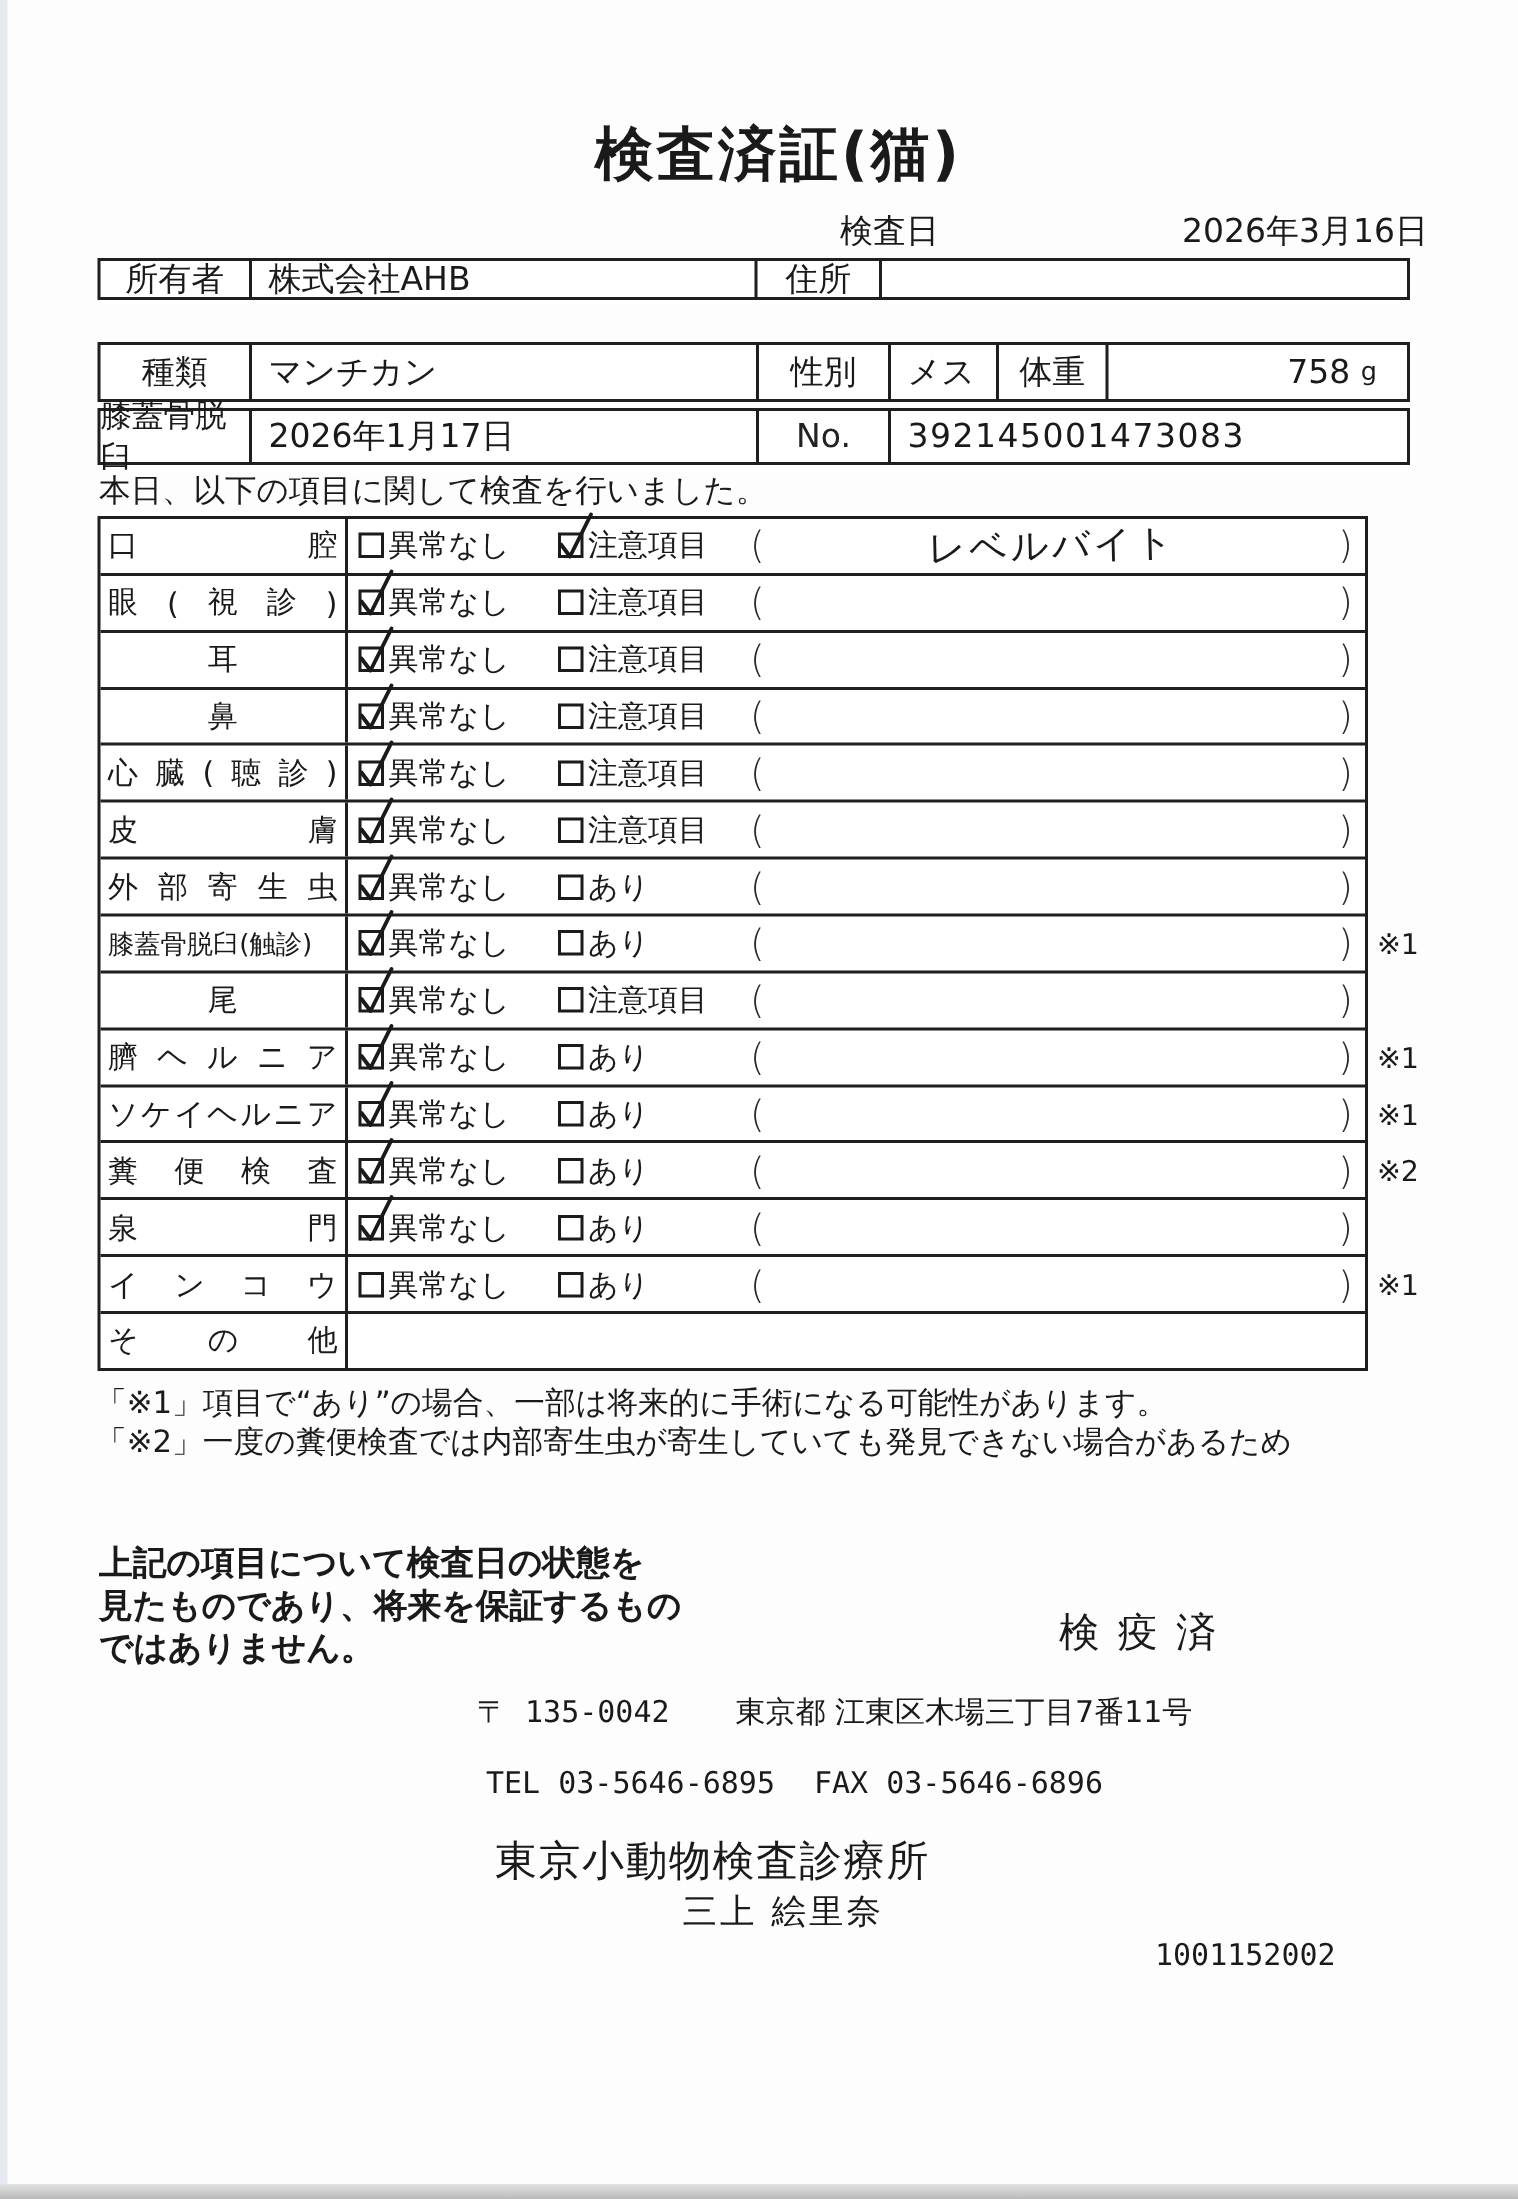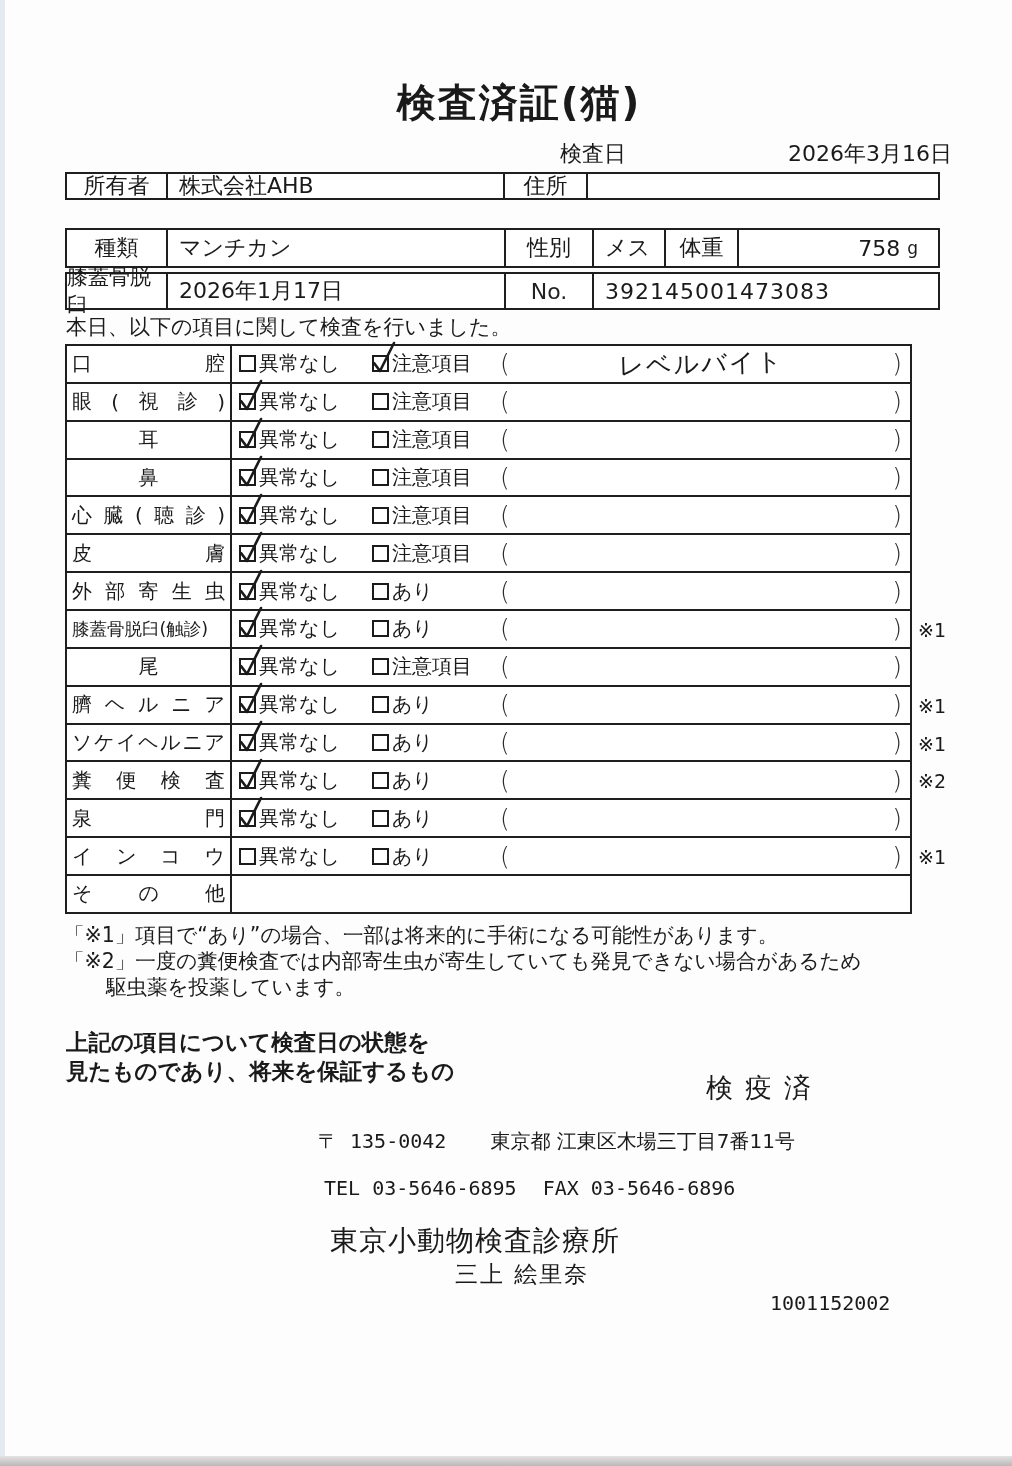--- a/index.html
+++ b/index.html
@@ -480,26 +480,26 @@
           <span>他</span>
         </div>
       <div class="tcontent"></div>
     </div>
 
   </div>
 
   <div class="footnotes">
     <div>「※1」項目で“あり”の場合、一部は将来的に手術になる可能性があります。</div>
     <div>「※2」一度の糞便検査では内部寄生虫が寄生していても発見できない場合があるため</div>
-    <div class="indent">駆虫薬を投薬しています。</div>
   </div>
 
   <div class="disclaimer">
     <div>上記の項目について検査日の状態を</div>
     <div>見たものであり、将来を保証するもの</div>
+    <div>ではありません。</div>
   </div>
 
   <div class="stamp">検疫済</div>
 
   <div class="postal">
     <span class="code">〒 135-0042</span>
     <span class="addr">東京都 江東区木場三丁目7番11号</span>
   </div>
 
   <div class="telfax">

